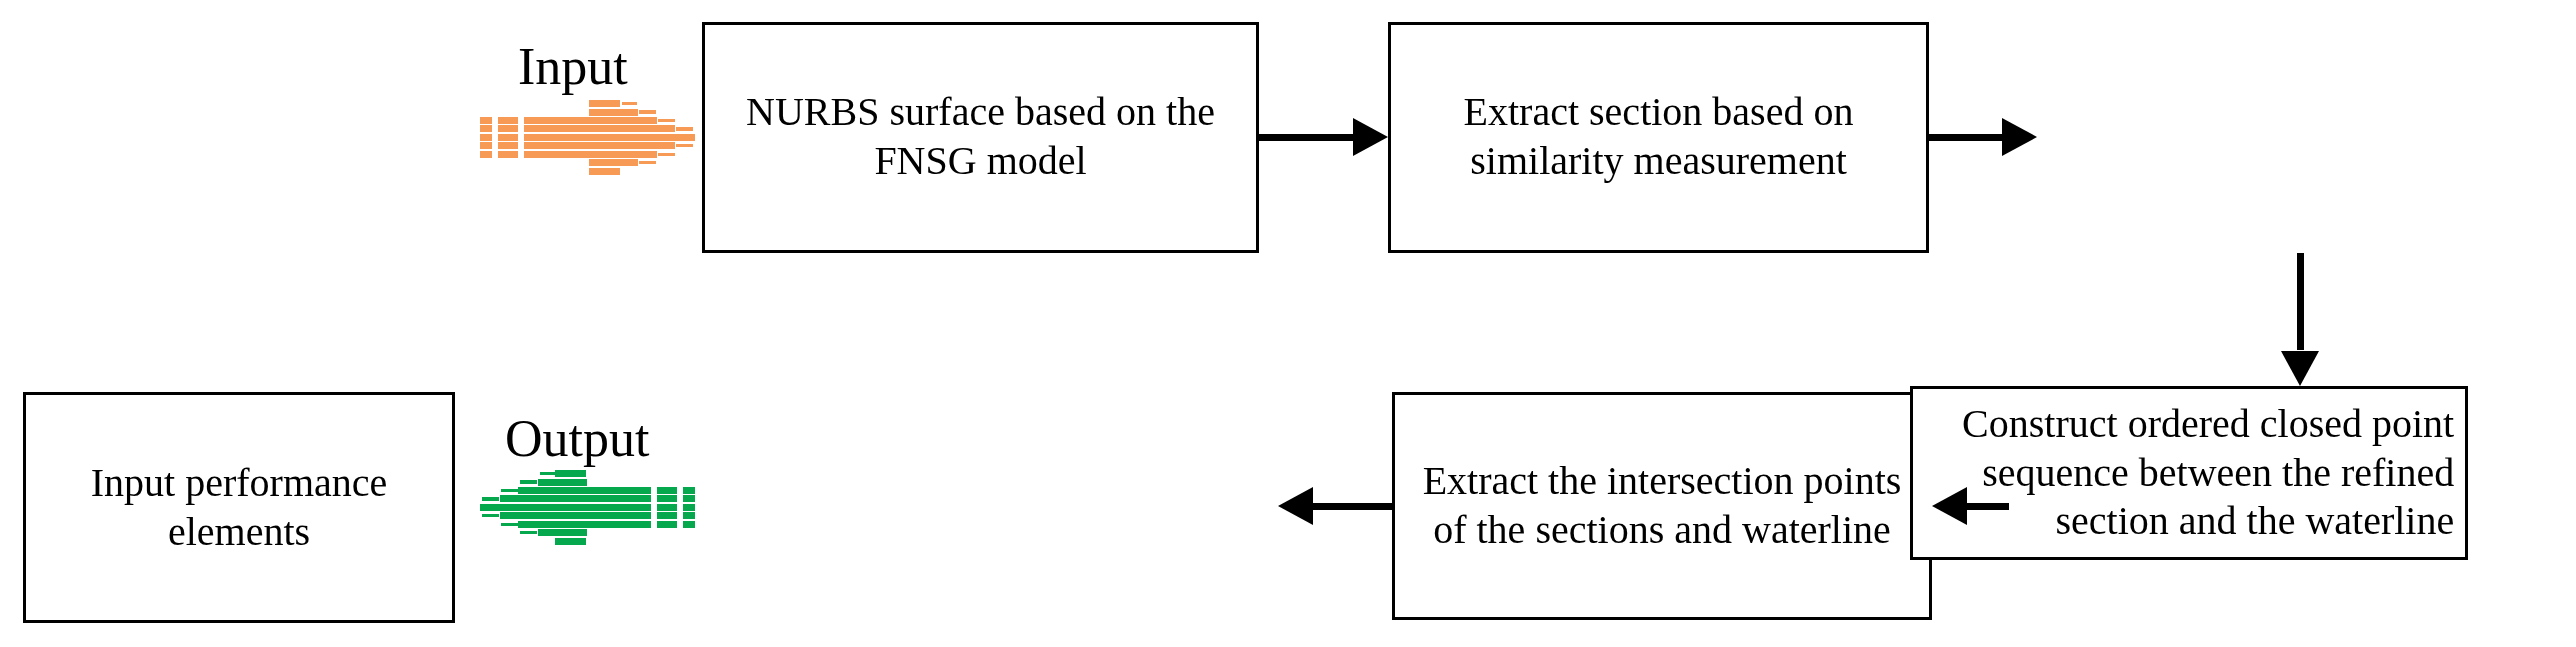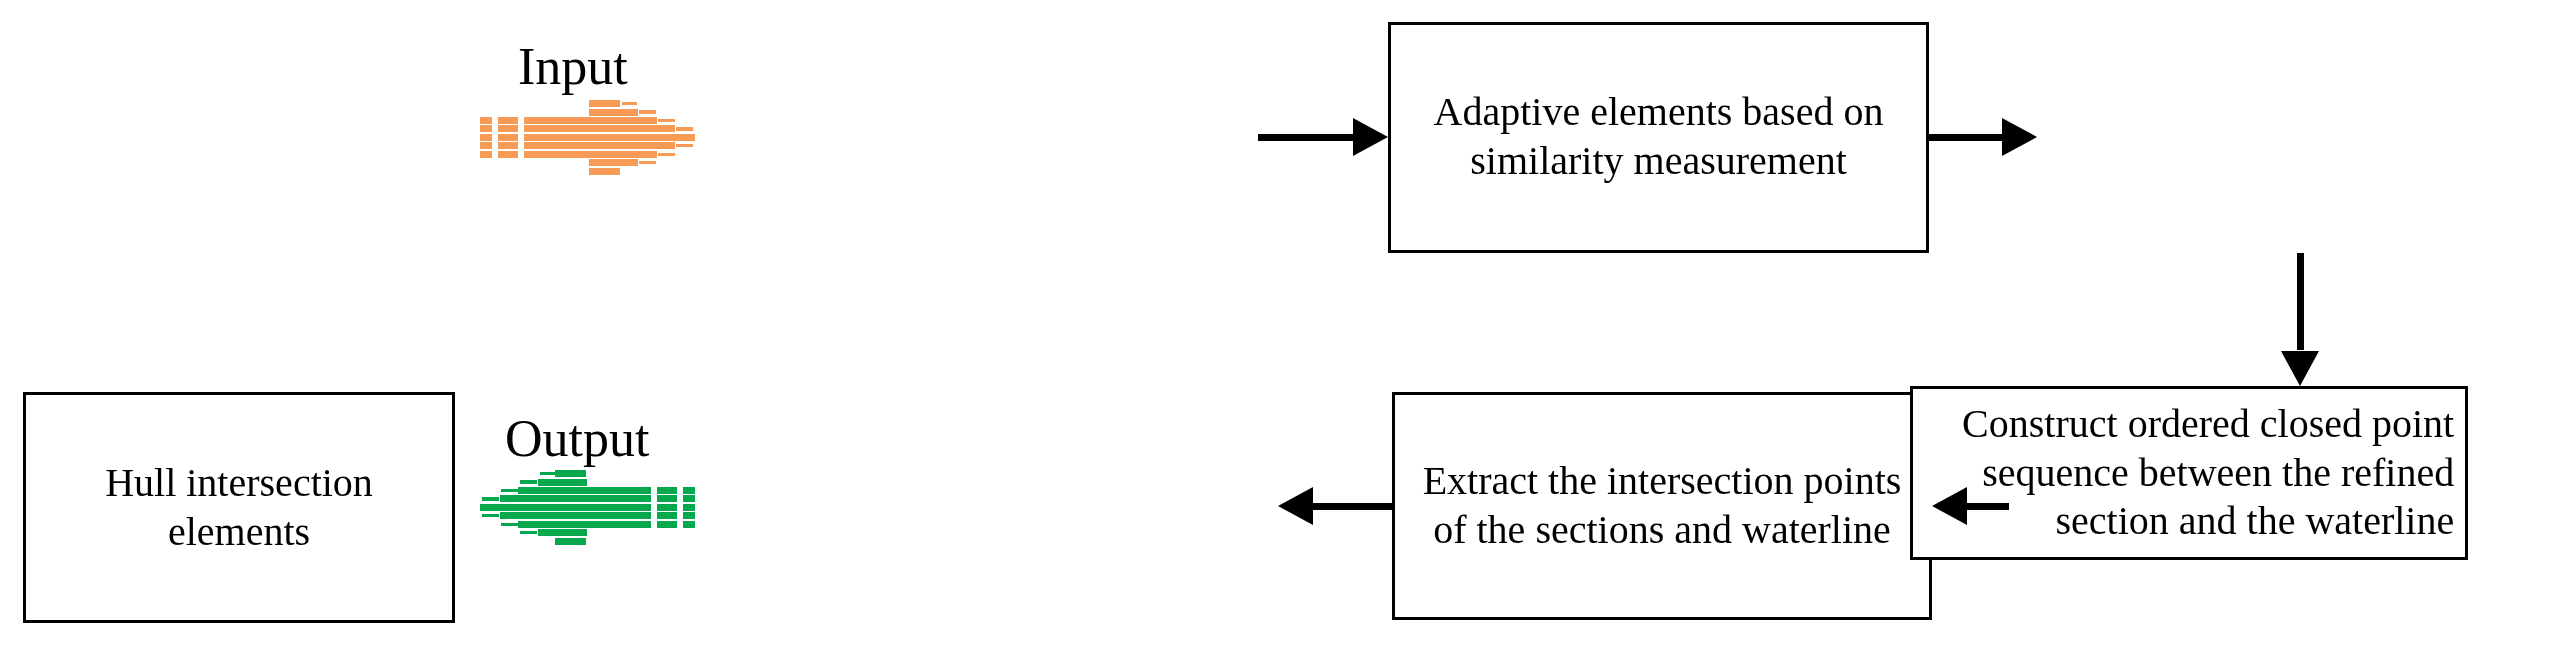--- a/index.html
+++ b/index.html
@@ -81,28 +81,31 @@
     font-size:52px;
     white-space:nowrap;
   }
 </style>
 </head>
 <body>
 
 <div id="canvas">
 
 
+  <div class="box" style="left:702px;top:21.6px;width:557px;height:231px;">
+    <span>NURBS surface based on the FNSG model</span>
+  </div>
 
   <div class="box" style="left:1388px;top:21.6px;width:541px;height:231px;">
-    <span>Adaptive elements based on similarity measurement</span>
+    <span>Extract section based on similarity measurement</span>
   </div>
 
 
   <div class="box" style="left:23px;top:392px;width:432px;height:231px;">
-    <span>Hull intersection elements</span>
+    <span>Input performance elements</span>
   </div>
 
 
   <div class="box" style="left:1392px;top:392px;width:540px;height:228px;">
     <span>Extract the intersection points of the sections and waterline</span>
   </div>
 
   <div class="box" style="left:1910px;top:386px;width:558px;height:174px;text-align:right;">
     <span>Construct ordered closed point sequence between the refined section and the waterline</span>
   </div>

